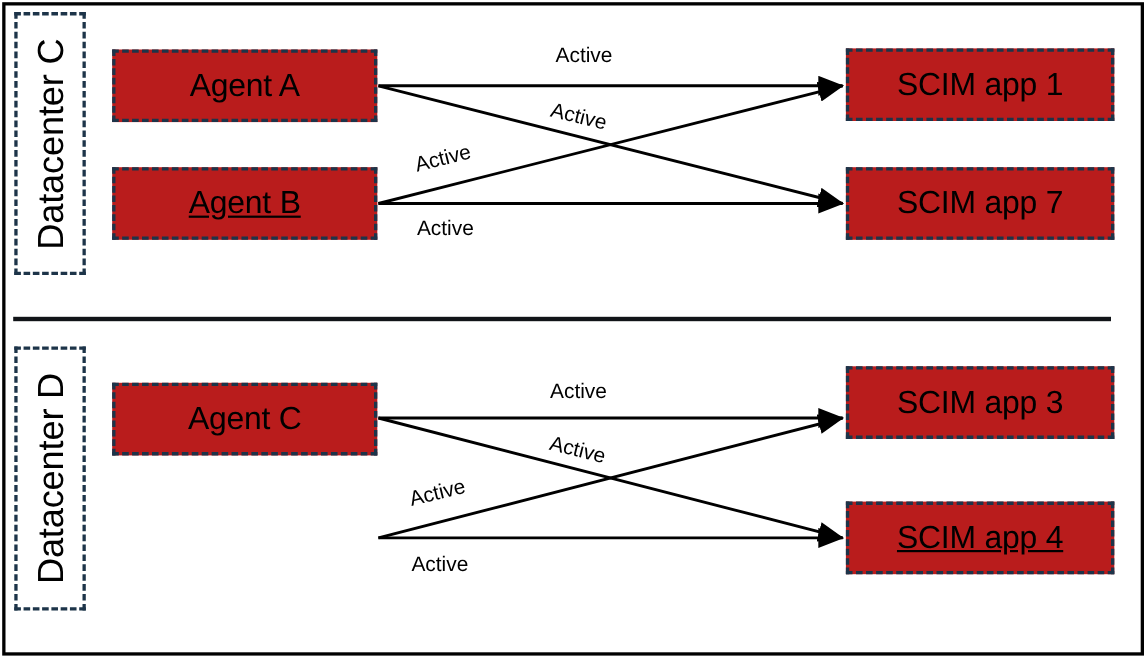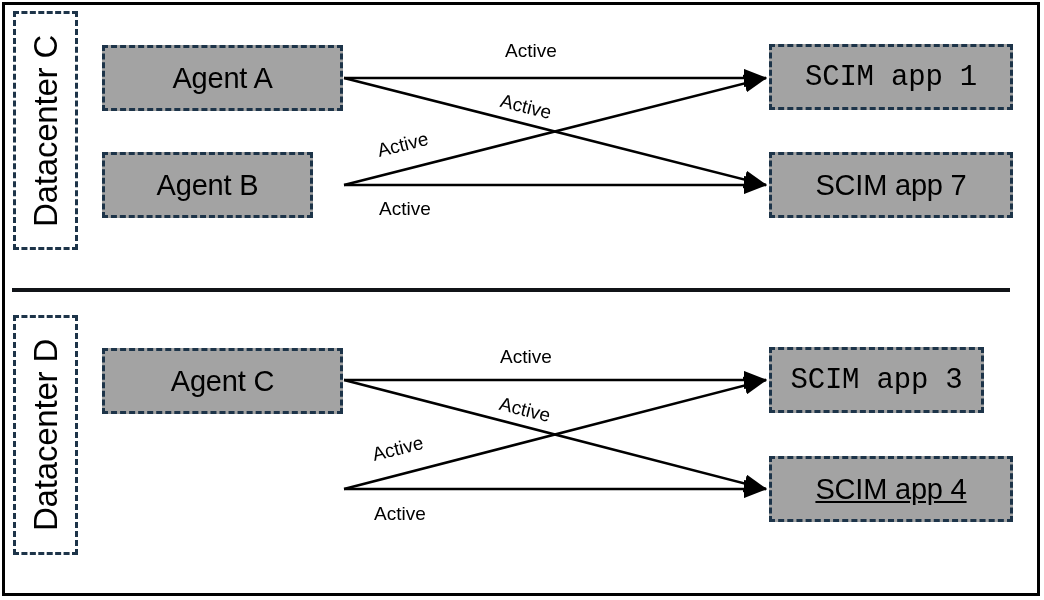--- a/index.html
+++ b/index.html
@@ -52,21 +52,21 @@
     white-space: nowrap;
     font-size: 33px;
     color: #000000;
     letter-spacing: -0.2px;
   }
   
   .node-box {
     position: absolute;
     border: 3px dashed #1d3449;
     box-sizing: border-box;
-    background: #a3a3a3;
+    background: #b91c1c;
     display: flex;
     align-items: center;
     justify-content: center;
     text-align: center;
   }
   .node-label {
     font-size: 29px;
     color: #000000;
     white-space: nowrap;
     letter-spacing: -0.2px;
@@ -118,25 +118,25 @@
   </svg>
 
   <div class="dc-box" style="left:13px; top:11px; width:65px; height:239px;">
     <span class="dc-label">Datacenter C</span>
   </div>
 
   <div class="node-box" style="left:102px; top:45px; width:241px; height:66px;">
     <span class="node-label">Agent A</span>
   </div>
 
-  <div class="node-box" style="left:102px; top:152px; width:211px; height:66px;">
+  <div class="node-box" style="left:102px; top:152px; width:241px; height:66px;text-decoration:underline;">
     <span class="node-label">Agent B</span>
   </div>
 
-  <div class="node-box" style="left:769px; top:44px; width:244px; height:66px;font-family:Liberation Mono, monospace;">
+  <div class="node-box" style="left:769px; top:44px; width:244px; height:66px;">
     <span class="node-label">SCIM app 1</span>
   </div>
 
   <div class="node-box" style="left:769px; top:152px; width:244px; height:66px;">
     <span class="node-label">SCIM app 7</span>
   </div>
 
   <span class="edge-label" style="left:505px; top:40px; transform: rotate(0deg);">Active</span>
 
   <span class="edge-label" style="left:500px; top:96px; transform: rotate(14deg);">Active</span>
@@ -147,21 +147,21 @@
 
   <div class="dc-box" style="left:13px; top:315px; width:65px; height:240px;">
     <span class="dc-label">Datacenter D</span>
   </div>
 
   <div class="node-box" style="left:102px; top:348px; width:241px; height:66px;">
     <span class="node-label">Agent C</span>
   </div>
 
 
-  <div class="node-box" style="left:769px; top:347px; width:215px; height:66px;font-family:Liberation Mono, monospace;">
+  <div class="node-box" style="left:769px; top:333px; width:244px; height:66px;">
     <span class="node-label">SCIM app 3</span>
   </div>
 
   <div class="node-box" style="left:769px; top:456px; width:244px; height:66px;text-decoration:underline;">
     <span class="node-label">SCIM app 4</span>
   </div>
 
   <span class="edge-label" style="left:500px; top:346px; transform: rotate(0deg);">Active</span>
 
   <span class="edge-label" style="left:499px; top:399px; transform: rotate(14deg);">Active</span>

